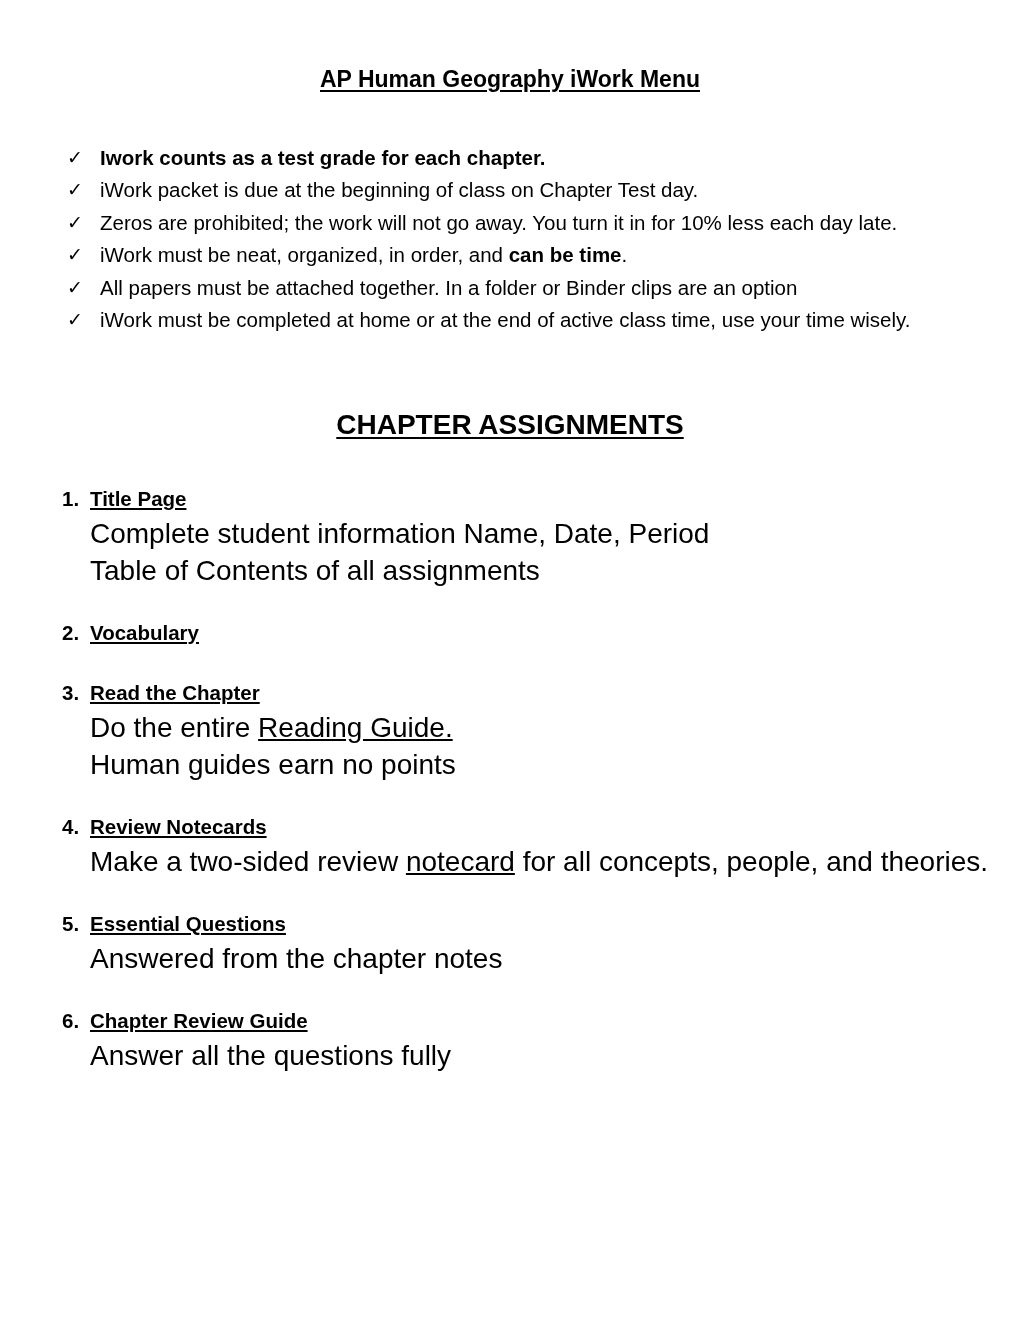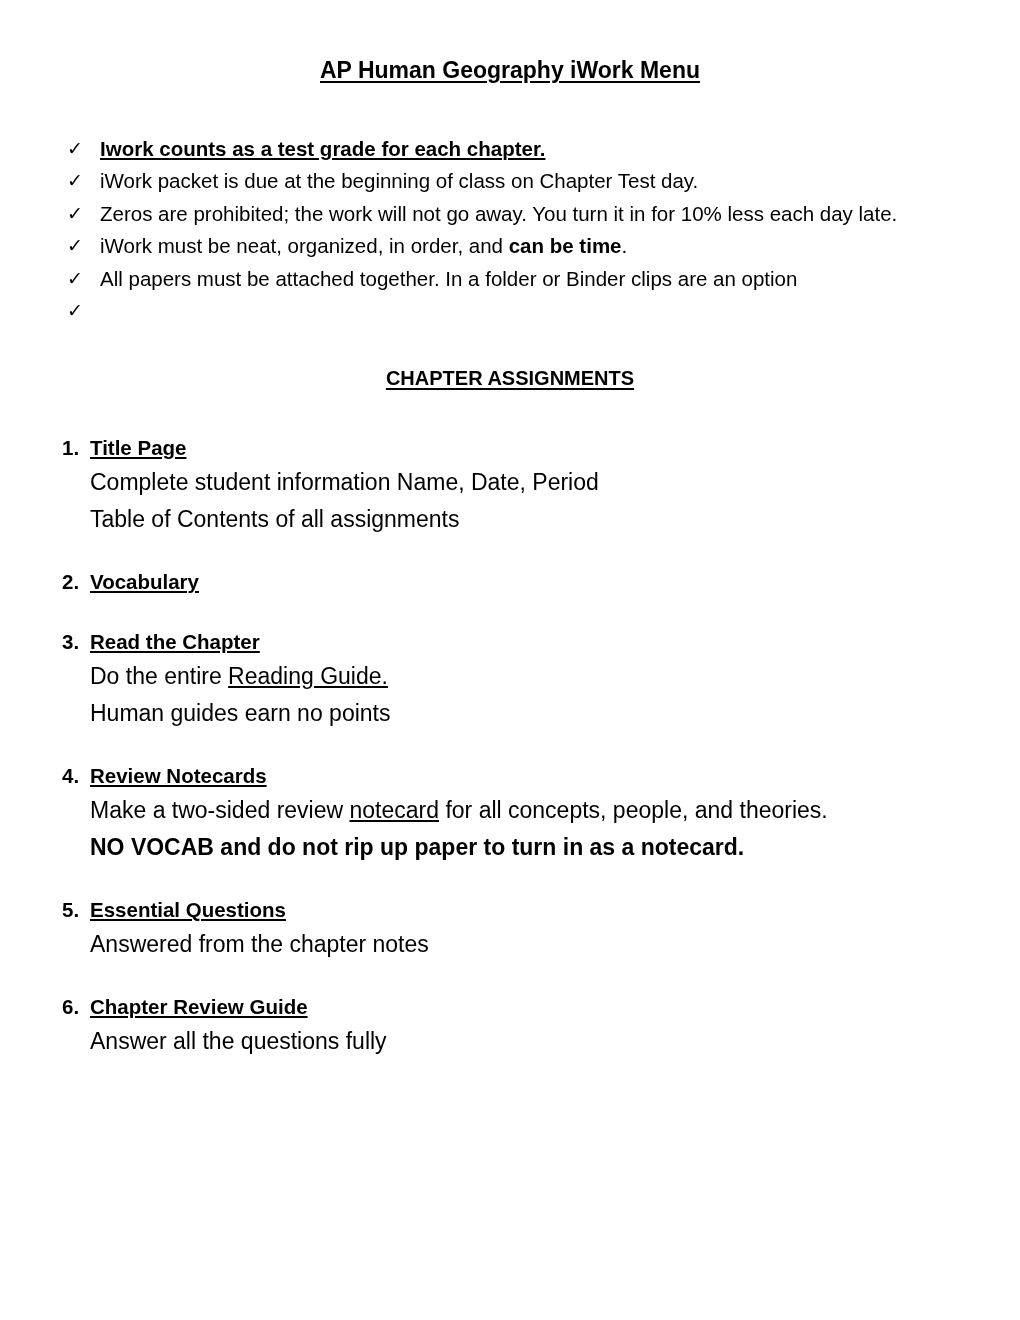--- a/index.html
+++ b/index.html
@@ -25,21 +25,21 @@
     background: #ffffff;
     overflow: hidden;
   }
 
   
   .doc-title {
     text-align: center;
     font-size: 23px;
     font-weight: bold;
     line-height: 1.25;
-    margin: 0;
+    margin: 9px;
     padding: 0;
   }
   .doc-title .u {
     text-decoration: underline;
     text-underline-offset: 3px;
   }
 
   
   .checklist {
     margin: 0;
@@ -61,30 +61,29 @@
     left: 0;
     top: 0;
     width: 20px;
     display: inline-block;
     font-size: 19px;
     line-height: 32.5px;
     font-weight: normal;
   }
   .check-item.bold .check-text {
     font-weight: bold;
-    text-decoration: underline;
   }
   .check-text b {
     font-weight: bold;
   }
 
   
   .section-heading {
     text-align: center;
-    font-size: 20px;
+    font-size: 28px;
     font-weight: bold;
     margin: 0;
     padding: 0;
     margin-top: 72px;
   }
   .section-heading .u {
     text-decoration: underline;
     text-underline-offset: 3px;
   }
 
@@ -113,21 +112,21 @@
     position: absolute;
     left: 0;
     font-weight: bold;
   }
   .assignment .a-title {
     text-decoration: underline;
     text-underline-offset: 2px;
     font-weight: bold;
   }
   .assignment .a-line {
-    font-size: 23px;
+    font-size: 28px;
     line-height: 37px;
     white-space: nowrap;
     font-weight: normal;
   }
   .assignment .a-line.bold {
     font-weight: bold;
   }
   .assignment .a-line u {
     text-decoration: underline;
     text-underline-offset: 2px;
@@ -141,21 +140,21 @@
   <h1 class="doc-title">
     <span class="u">AP Human Geography iWork Menu</span>
   </h1>
 
   <ul class="checklist">
       <li class="check-item bold"><span class="check-icon">✓</span><span class="check-text">Iwork counts as a test grade for each chapter.</span></li>
       <li class="check-item"><span class="check-icon">✓</span><span class="check-text">iWork packet is due at the beginning of class on Chapter Test day.</span></li>
       <li class="check-item"><span class="check-icon">✓</span><span class="check-text">Zeros are prohibited; the work will not go away. You turn it in for 10% less each day late.</span></li>
       <li class="check-item"><span class="check-icon">✓</span><span class="check-text">iWork must be neat, organized, in order, and <b>can be time</b>.</span></li>
       <li class="check-item"><span class="check-icon">✓</span><span class="check-text">All papers must be attached together. In a folder or Binder clips are an option</span></li>
-      <li class="check-item"><span class="check-icon">✓</span></li>
+      <li class="check-item"><span class="check-icon">✓</span><span class="check-text">iWork must be completed at home or at the end of active class time, use your time wisely.</span></li>
     </ul>
 
   <h2 class="section-heading">
     <span class="u">CHAPTER ASSIGNMENTS</span>
   </h2>
 
   <ol class="assignments">
       <li class="assignment">
         <div class="a-head"><span class="a-num">1.</span><span class="a-title">Title Page</span></div>
         <div class="a-line">Complete student information Name, Date, Period</div>
@@ -165,21 +164,20 @@
         <div class="a-head"><span class="a-num">2.</span><span class="a-title">Vocabulary </span></div>
       </li>
       <li class="assignment">
         <div class="a-head"><span class="a-num">3.</span><span class="a-title">Read the Chapter</span></div>
         <div class="a-line">Do the entire <u>Reading Guide. </u></div>
         <div class="a-line">Human guides earn no points</div>
       </li>
       <li class="assignment">
         <div class="a-head"><span class="a-num">4.</span><span class="a-title">Review Notecards</span></div>
         <div class="a-line">Make a two-sided review <u>notecard</u> for all concepts, people, and theories.</div>
-        <div class="a-line bold">NO VOCAB and do not rip up paper to turn in as a notecard.</div>
       </li>
       <li class="assignment">
         <div class="a-head"><span class="a-num">5.</span><span class="a-title">Essential Questions</span></div>
         <div class="a-line">Answered from the chapter notes</div>
       </li>
       <li class="assignment">
         <div class="a-head"><span class="a-num">6.</span><span class="a-title">Chapter Review Guide</span></div>
         <div class="a-line">Answer all the questions fully</div>
       </li>
     </ol>

